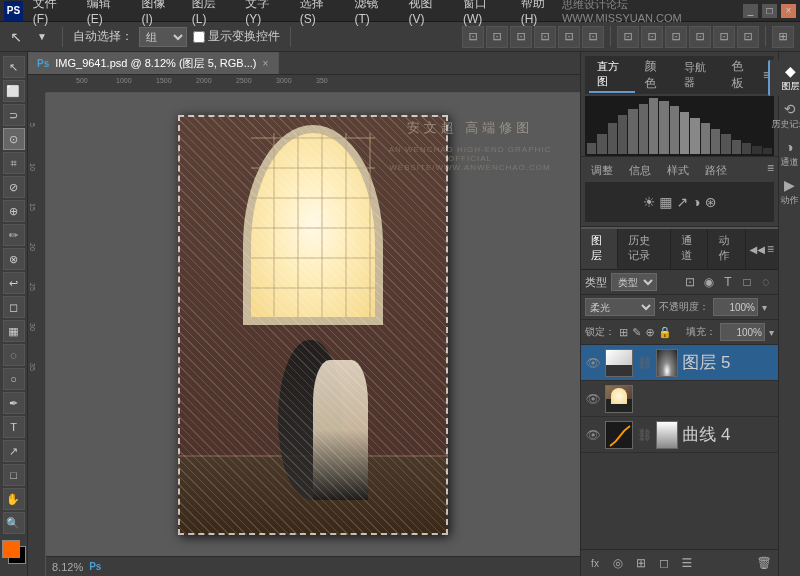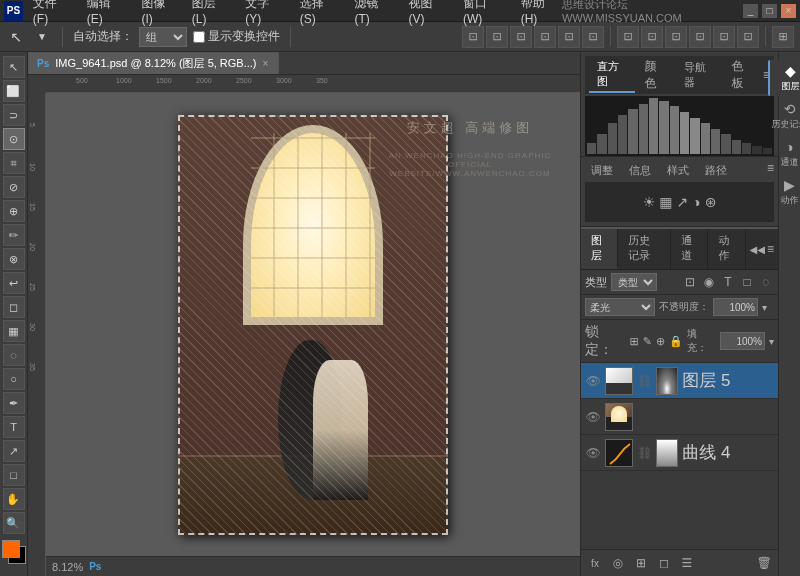--- a/index.html
+++ b/index.html
@@ -53,21 +53,21 @@
     .photo-bg { width: 100%; height: 100%; background: linear-gradient(135deg, #8b7355 0%, #6b5a4e 30%, #f5e6c8 60%, #fff8f0 100%); position: relative; overflow: hidden; }
     .photo-window { position: absolute; top: 10px; left: 50%; transform: translateX(-50%); width: 140px; height: 200px; border: 8px solid #c8b89a; background: radial-gradient(ellipse at center, #fff9e6 0%, #ffeebb 40%, #f5d88a 100%); border-radius: 50% 50% 0 0 / 60% 60% 0 0; }
     .photo-figures { position: absolute; bottom: 20px; left: 50%; transform: translateX(-50%); width: 130px; height: 200px; }
     .march-line { position: absolute; top: 0; right: 0; bottom: 0; left: 0; background: repeating-linear-gradient(45deg, rgba(255,255,255,0.15), rgba(255,255,255,0.15) 1px, transparent 1px, transparent 6px); pointer-events: none; }
     #status-bar { position: absolute; bottom: 0; left: 18px; right: 0; height: 20px; background: #3c3c3c; border-top: 1px solid #2a2a2a; display: flex; align-items: center; padding: 0 6px; gap: 6px; font-size: 11px; color: #aaa; }
 
     
     #brand-area { position: absolute; right: 10px; top: 30px; width: 200px; text-align: center; pointer-events: none; }
     .brand-script { font-size: 22px; color: rgba(200,190,175,0.8); font-style: italic; letter-spacing: 2px; }
     .brand-chinese { font-size: 13px; color: rgba(180,170,155,0.7); letter-spacing: 4px; margin-top: -4px; }
-    .brand-sub { font-size: 8px; color: rgba(150,140,125,0.6); letter-spacing: 1px; margin-top: 14px; }
+    .brand-sub { font-size: 8px; color: rgba(150,140,125,0.6); letter-spacing: 1px; margin-top: 8px; }
 
     
     #right-side { display: flex; flex-direction: column; width: 220px; }
 
     
     #far-right { width: 22px; background: #3c3c3c; border-left: 1px solid #2a2a2a; display: flex; flex-direction: column; align-items: center; padding: 4px 0; gap: 1px; }
 
     
     #panels-area { width: 198px; background: #3c3c3c; border-left: 1px solid #2a2a2a; display: flex; flex-direction: column; }
 
@@ -81,21 +81,21 @@
     .layers-filter-select { background: #555; color: #ccc; border: 1px solid #666; font-size: 10px; height: 18px; padding: 0 2px; }
     .layers-filter-icons { display: flex; gap: 3px; margin-left: auto; }
     .lf-icon { font-size: 12px; color: #aaa; cursor: pointer; width: 16px; text-align: center; }
 
     #blend-row { display: flex; align-items: center; gap: 4px; padding: 3px 4px; background: #3a3a3a; border-bottom: 1px solid #2a2a2a; }
     .blend-select { background: #555; color: #ccc; border: 1px solid #666; font-size: 10px; height: 18px; width: 70px; }
     .opacity-label { font-size: 10px; color: #aaa; }
     .opacity-value { background: #555; color: #ccc; border: 1px solid #666; font-size: 10px; height: 18px; width: 45px; text-align: right; padding-right: 2px; }
 
     #lock-row { display: flex; align-items: center; gap: 4px; padding: 3px 4px; background: #3a3a3a; border-bottom: 1px solid #2a2a2a; }
-    .lock-label { font-size: 14px; color: #aaa; }
+    .lock-label { font-size: 10px; color: #aaa; }
     .lock-icons { display: flex; gap: 4px; }
     .lock-icon { font-size: 11px; color: #aaa; cursor: pointer; }
     .fill-label { margin-left: auto; font-size: 10px; color: #aaa; }
     .fill-value { background: #555; color: #ccc; border: 1px solid #666; font-size: 10px; height: 18px; width: 45px; text-align: right; padding-right: 2px; }
 
     #layers-list { flex: 1; overflow-y: auto; background: #3a3a3a; }
     .layer-item { display: flex; align-items: center; height: 36px; padding: 2px 4px; gap: 4px; border-bottom: 1px solid #2e2e2e; cursor: pointer; }
     .layer-item.active { background: #2a5f8f; }
     .layer-eye { font-size: 12px; color: #888; width: 16px; text-align: center; cursor: pointer; }
     .layer-thumb { width: 28px; height: 28px; border: 1px solid #666; background: #222; display: flex; align-items: center; justify-content: center; font-size: 9px; color: #888; overflow: hidden; flex-shrink: 0; }

